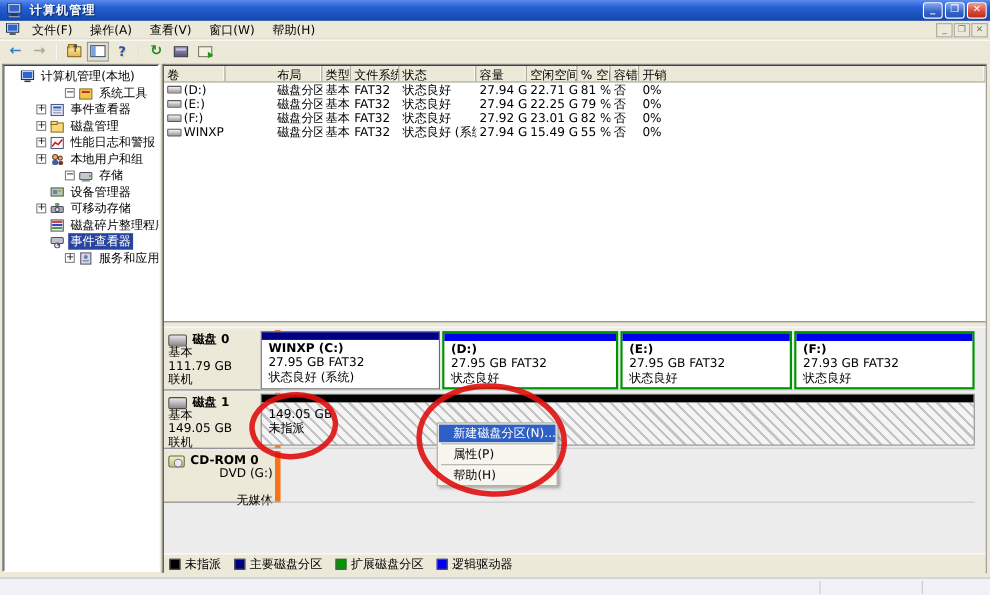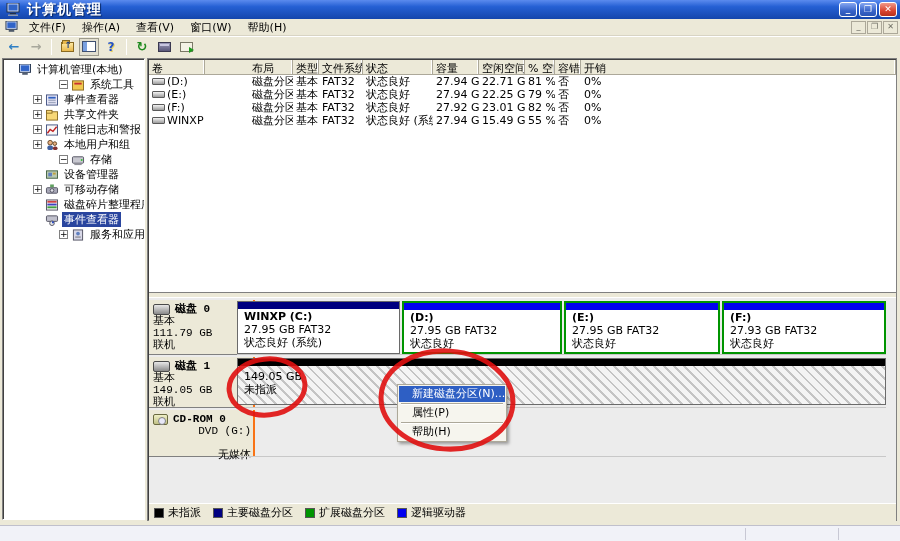--- a/index.html
+++ b/index.html
@@ -4,21 +4,21 @@
 <style>
   html,body{margin:0;padding:0;background:#D8D8E0;}
   *{box-sizing:border-box;}
   #screen{position:relative;width:900px;height:541px;background:#ECE9D8;overflow:hidden;
           font-family:"DejaVu Sans","Liberation Sans",sans-serif;font-size:11px;color:#000;}
 
   
   .titlebar{position:absolute;left:0;top:0;width:900px;height:19px;
     background:linear-gradient(180deg,#5B8BEE 0%,#2560D4 35%,#1446AC 100%);
     display:flex;align-items:center;padding:0 3px;color:#fff;font-weight:bold;}
-  .titlebar .ttl{margin-left:4px;flex:1;font-size:14px;letter-spacing:1px;
+  .titlebar .ttl{margin-left:4px;flex:1;font-size:11px;letter-spacing:1px;
     text-shadow:1px 1px 1px #08255E;}
   .wbtn{width:18px;height:15px;margin-left:2px;border:1px solid #fff;border-radius:3px;
     background:linear-gradient(#86A7F2,#3763C8 60%,#2B55B4);color:#fff;font-size:9px;line-height:12px;
     text-align:center;font-weight:bold;}
   .wbtn.close{background:linear-gradient(#F09A8A,#D9442F 60%,#B5301C);}
 
   
   .menubar{position:absolute;left:0;top:19px;width:900px;height:17px;background:#ECE9D8;
     display:flex;align-items:center;padding:0 2px;border-bottom:1px solid #D8D4C4;}
   .menuitem{padding:1px 8px;}
@@ -74,21 +74,21 @@
   .volname{display:flex;align-items:center;gap:2px;}
   .dico{width:13px;height:7px;background:linear-gradient(#F4F4F4,#9C9C9C);border:1px solid #5A5A5A;border-radius:1px;flex:0 0 13px;}
 
   .hsplit{position:absolute;left:1px;top:233px;width:747px;height:6px;background:#ECE9D8;
     border-top:1px solid #808080;border-bottom:1px solid #fff;}
 
   
   .diskview{position:absolute;left:1px;top:239px;width:747px;height:205px;background:#ECECEC;overflow:hidden;}
   .drow{position:absolute;left:0;width:747px;}
   .dlabel{position:absolute;left:0;top:0;width:106px;height:100%;background:#ECE9D8;
-    border-right:2px solid #f97316;border-bottom:1px solid #808080;padding:3px 2px 0 4px;line-height:12px;font-family:Liberation Mono, monospace;}
+    border-right:5px solid #f97316;border-bottom:1px solid #808080;padding:3px 2px 0 4px;line-height:12px;}
   .dlabel .dname{font-weight:bold;display:flex;align-items:center;gap:5px;}
   .hdico{width:17px;height:11px;background:linear-gradient(#E8E8E8,#8A8A8A);border:1px solid #4A4A4A;border-radius:2px;flex:0 0 17px;}
   .cdico{width:15px;height:11px;background:linear-gradient(#F0F0C8,#C0C084);border:1px solid #6A6A40;border-radius:2px;flex:0 0 15px;position:relative;}
   .cdico::before{content:"";position:absolute;left:4px;top:2px;width:6px;height:6px;border-radius:50%;background:#E8E8F8;border:1px solid #808080;}
   .drow .barzone{position:absolute;left:88px;top:0;right:10px;height:100%;border-bottom:1px solid #C8C8C8;}
   .pbox{position:absolute;top:1px;height:53px;background:#fff;border:1px solid #6A6A6A;padding:0;line-height:13px;}
   .pbox .stripe{height:7px;width:100%;}
   .stripe-primary{background:#000080;}
   .stripe-logical{background:#0000EE;}
   .stripe-unalloc{background:#000;}
@@ -208,21 +208,21 @@
           <rect x="3" y="8.5" width="8" height="1.5" fill="#A0A8C0"></rect>
         </svg>
       <span class="tlabel">事件查看器</span>
     </div>
     <div class="titem lvl2">
       <span class="exp plus"></span>
       <svg class="ticon" viewBox="0 0 14 13">
           <rect x="1" y="3" width="12" height="9" fill="#F8D878" stroke="#8A6A20"></rect>
           <rect x="1" y="1.5" width="6" height="3" fill="#F8D878" stroke="#8A6A20"></rect>
         </svg>
-      <span class="tlabel">共享文件夹</span>
+      <span class="tlabel">磁盘管理</span>
     </div>
     <div class="titem lvl2">
       <span class="exp plus"></span>
       <svg class="ticon" viewBox="0 0 14 13">
           <rect x="1" y="1" width="12" height="11" fill="#F8F8F8" stroke="#405080"></rect>
           <polyline points="2,10 5,6 8,8 12,3" fill="none" stroke="#C02020" stroke-width="1.5"></polyline>
         </svg>
       <span class="tlabel">性能日志和警报</span>
     </div>
     <div class="titem lvl2">

